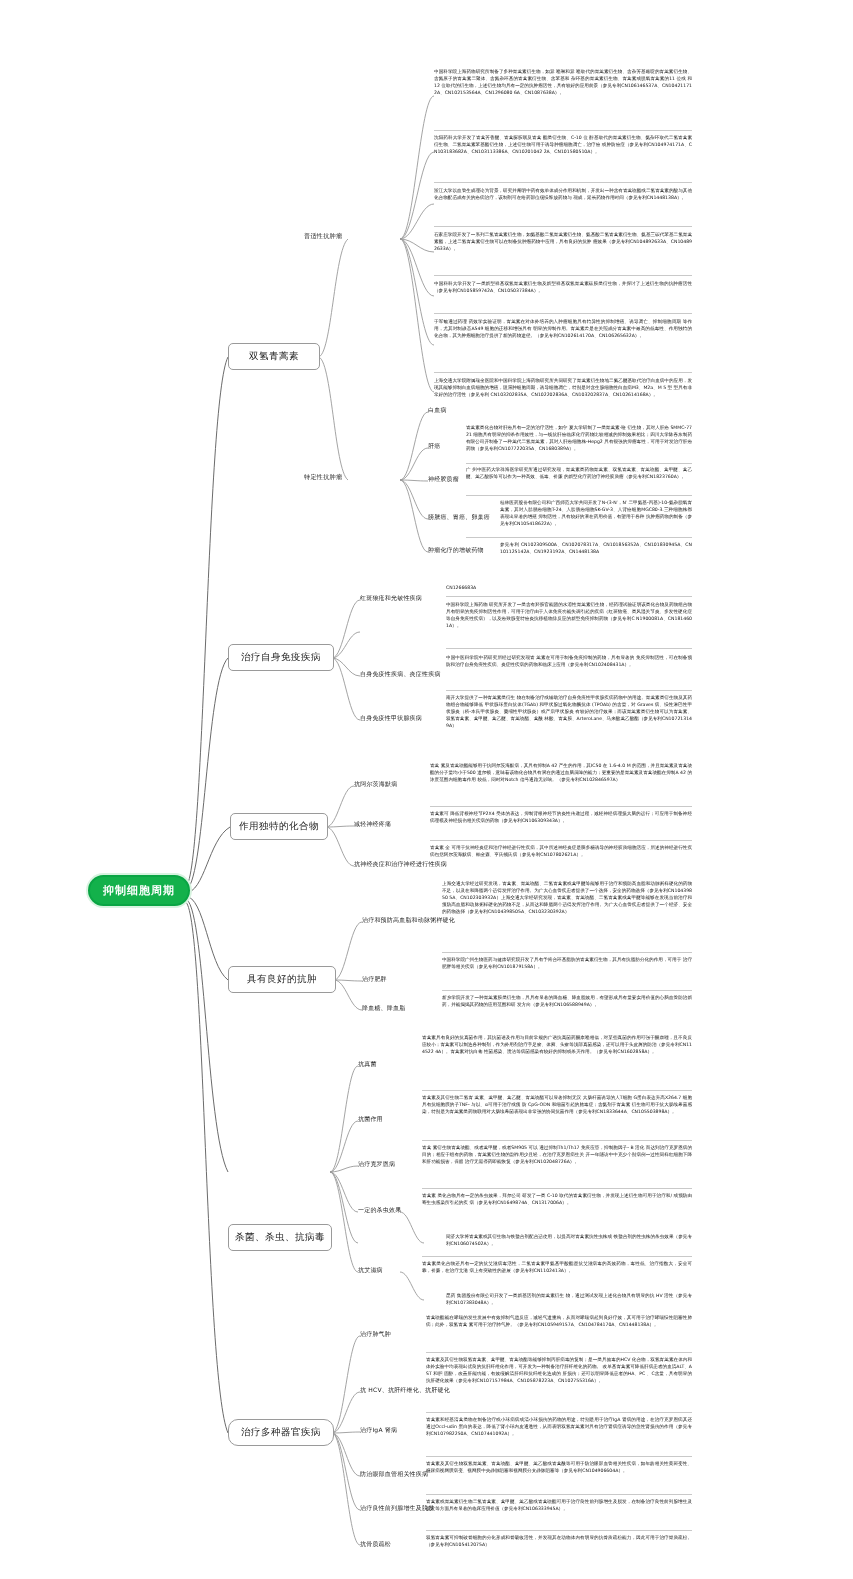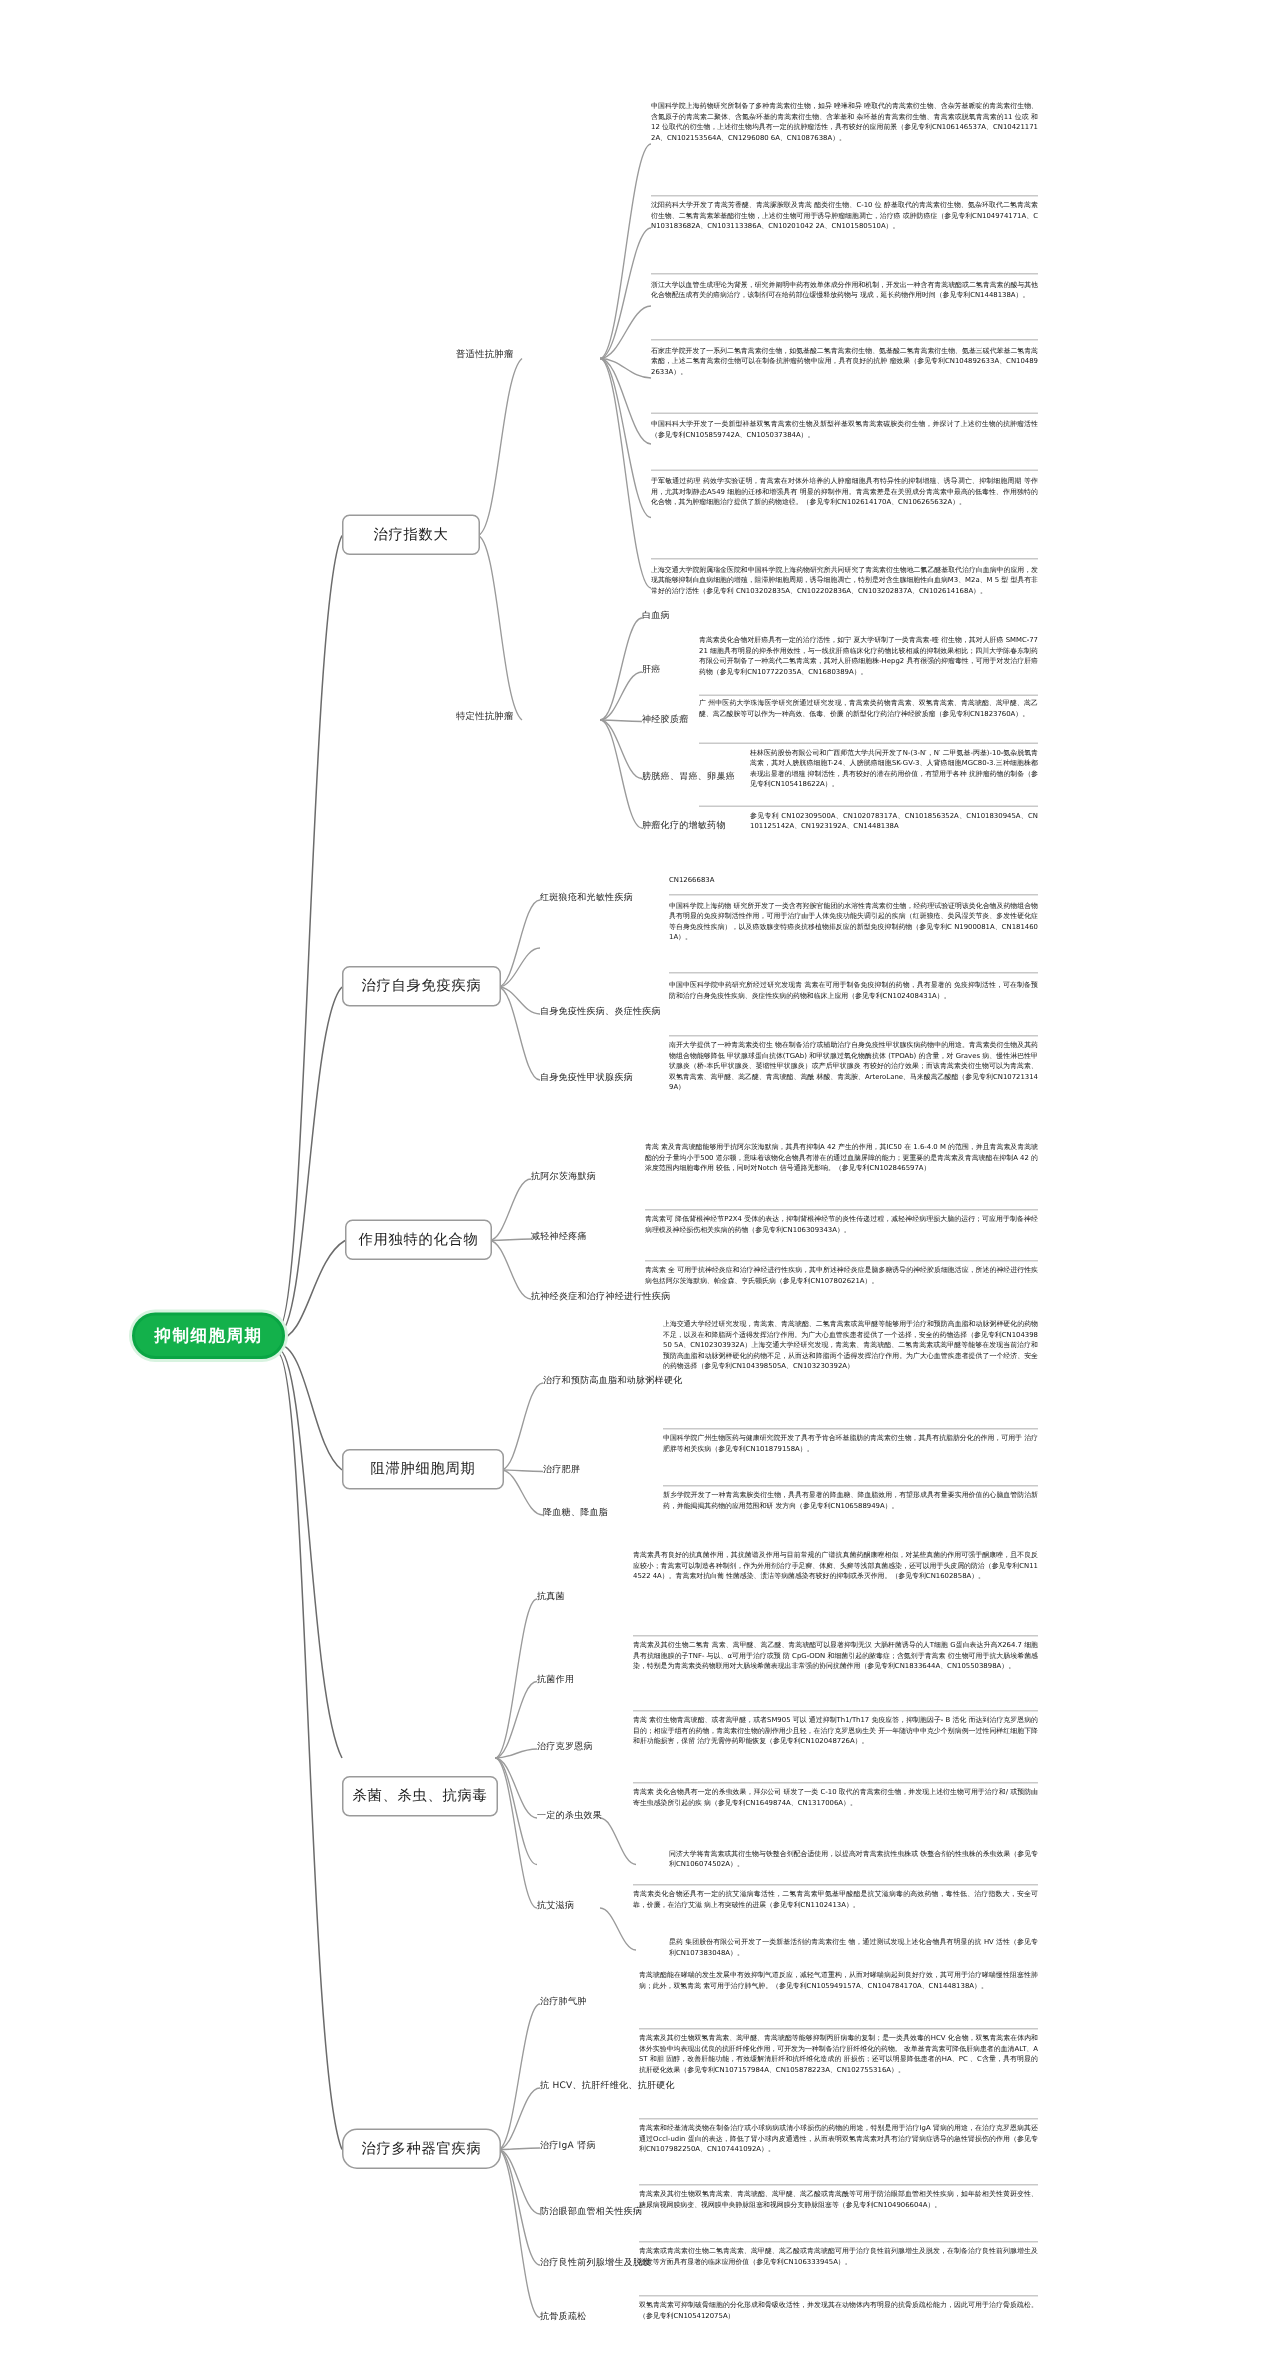--- a/index.html
+++ b/index.html
@@ -92,25 +92,25 @@
       <path d="M332 1433 C 344 1433, 348 1392, 360 1392"></path>
       <path d="M332 1433 C 344 1433, 348 1432, 360 1432"></path>
       <path d="M332 1433 C 344 1433, 348 1476, 360 1476"></path>
       <path d="M332 1433 C 344 1433, 348 1510, 360 1510"></path>
       <path d="M332 1433 C 344 1433, 348 1545, 360 1545"></path>
     </g>
   </svg>
 
   <div class="root-node" style="left:88px;top:875px;width:98px;height:27px;">抑制细胞周期</div>
 
-  <div class="l1-node" style="left:228px;top:343px;width:90px;height:25px;">治疗指数大</div>
+  <div class="l1-node" style="left:228px;top:343px;width:90px;height:25px;">双氢青蒿素</div>
   <div class="l1-node" style="left:228px;top:644px;width:104px;height:25px;font-family:Liberation Mono, monospace;">治疗自身免疫疾病</div>
   <div class="l1-node" style="left:230px;top:813px;width:96px;height:25px;">作用独特的化合物</div>
-  <div class="l1-node" style="left:228px;top:966px;width:106px;height:25px;">阻滞肿细胞周期</div>
-  <div class="l1-node" style="left:228px;top:1184px;width:102px;height:25px;">杀菌、杀虫、抗病毒</div>
+  <div class="l1-node" style="left:228px;top:966px;width:106px;height:25px;">具有良好的抗肿</div>
+  <div class="l1-node" style="left:228px;top:1224px;width:102px;height:25px;">杀菌、杀虫、抗病毒</div>
   <div class="l1-node" style="left:228px;top:1419px;width:104px;height:25px;border-radius:10px;">治疗多种器官疾病</div>
 
   <div class="l2-label" style="left:304px;top:232px;">普适性抗肿瘤</div>
   <div class="l2-label" style="left:304px;top:473px;">特定性抗肿瘤</div>
 
   <div class="detail" style="left:434px;top:68px;width:258px;">中国科学院上海药物研究所制备了多种青蒿素衍生物，如异 唑琳和异 唑取代的青蒿素衍生物、含杂芳基哌啶的青蒿素衍生物、含氮原子的青蒿素二聚体、含氮杂环基的青蒿素衍生物、含苯基和 杂环基的青蒿素衍生物、青蒿素或脱氧青蒿素的11 位或 和 12 位取代的衍生物，上述衍生物均具有一定的抗肿瘤活性，具有较好的应用前景（参见专利CN106146537A、CN104211712A、CN102153564A、CN1296080 6A、CN1087638A）。</div>
   <div class="rule" style="left:434px;top:130px;width:258px;"></div>
   <div class="detail" style="left:434px;top:134px;width:258px;">沈阳药科大学开发了青蒿芳香醚、青蒿脲胺联及青蒿 酯类衍生物、C-10 位 醇基取代的青蒿素衍生物、氨杂环取代二氢青蒿素衍生物、二氢青蒿素苯基酯衍生物，上述衍生物可用于诱导肿瘤细胞凋亡，治疗癌 或肿防癌症（参见专利CN104974171A、CN103183682A、CN103113386A、CN10201042 2A、CN101580510A）。</div>
   <div class="rule" style="left:434px;top:182px;width:258px;"></div>
   <div class="detail" style="left:434px;top:187px;width:258px;">浙江大学以血管生成理论为背景，研究并阐明中药有效单体成分作用和机制，开发出一种含有青蒿琥酯或二氢青蒿素的酸与其他化合物配伍成有关的癌病治疗，该制剂可在给药部位缓慢释放药物与 现成，延长药物作用时间（参见专利CN1448138A）。</div>

